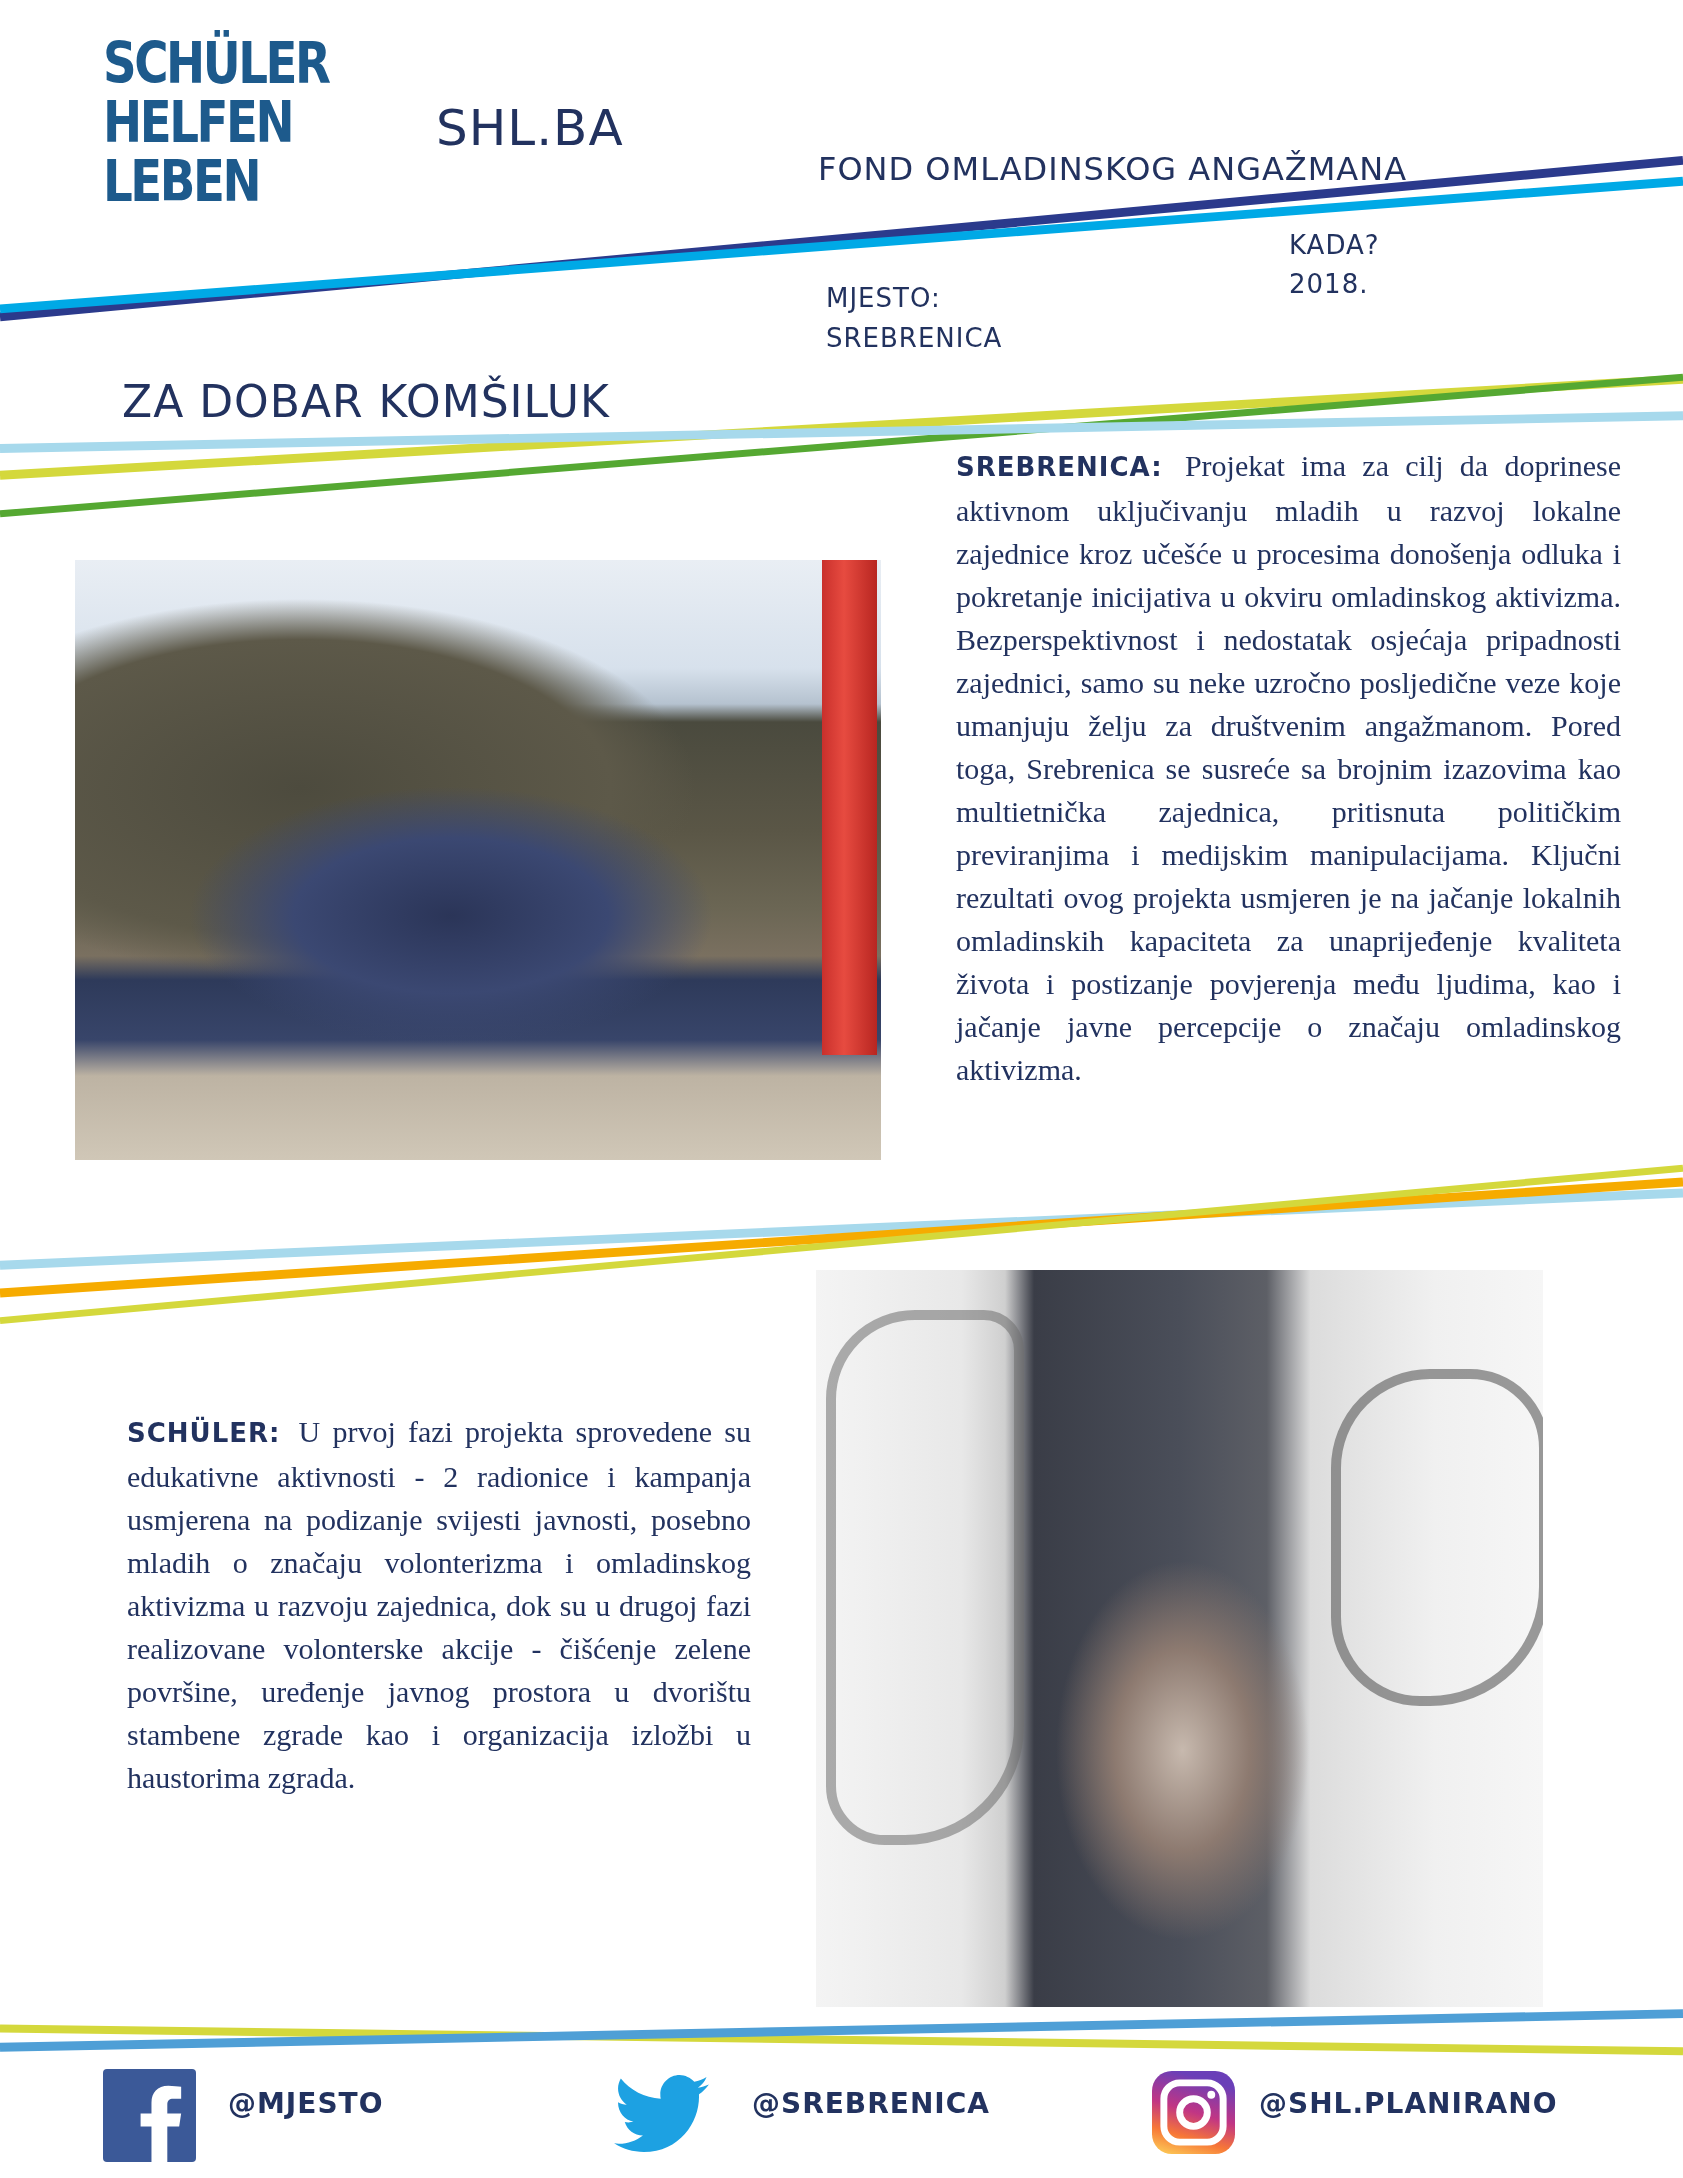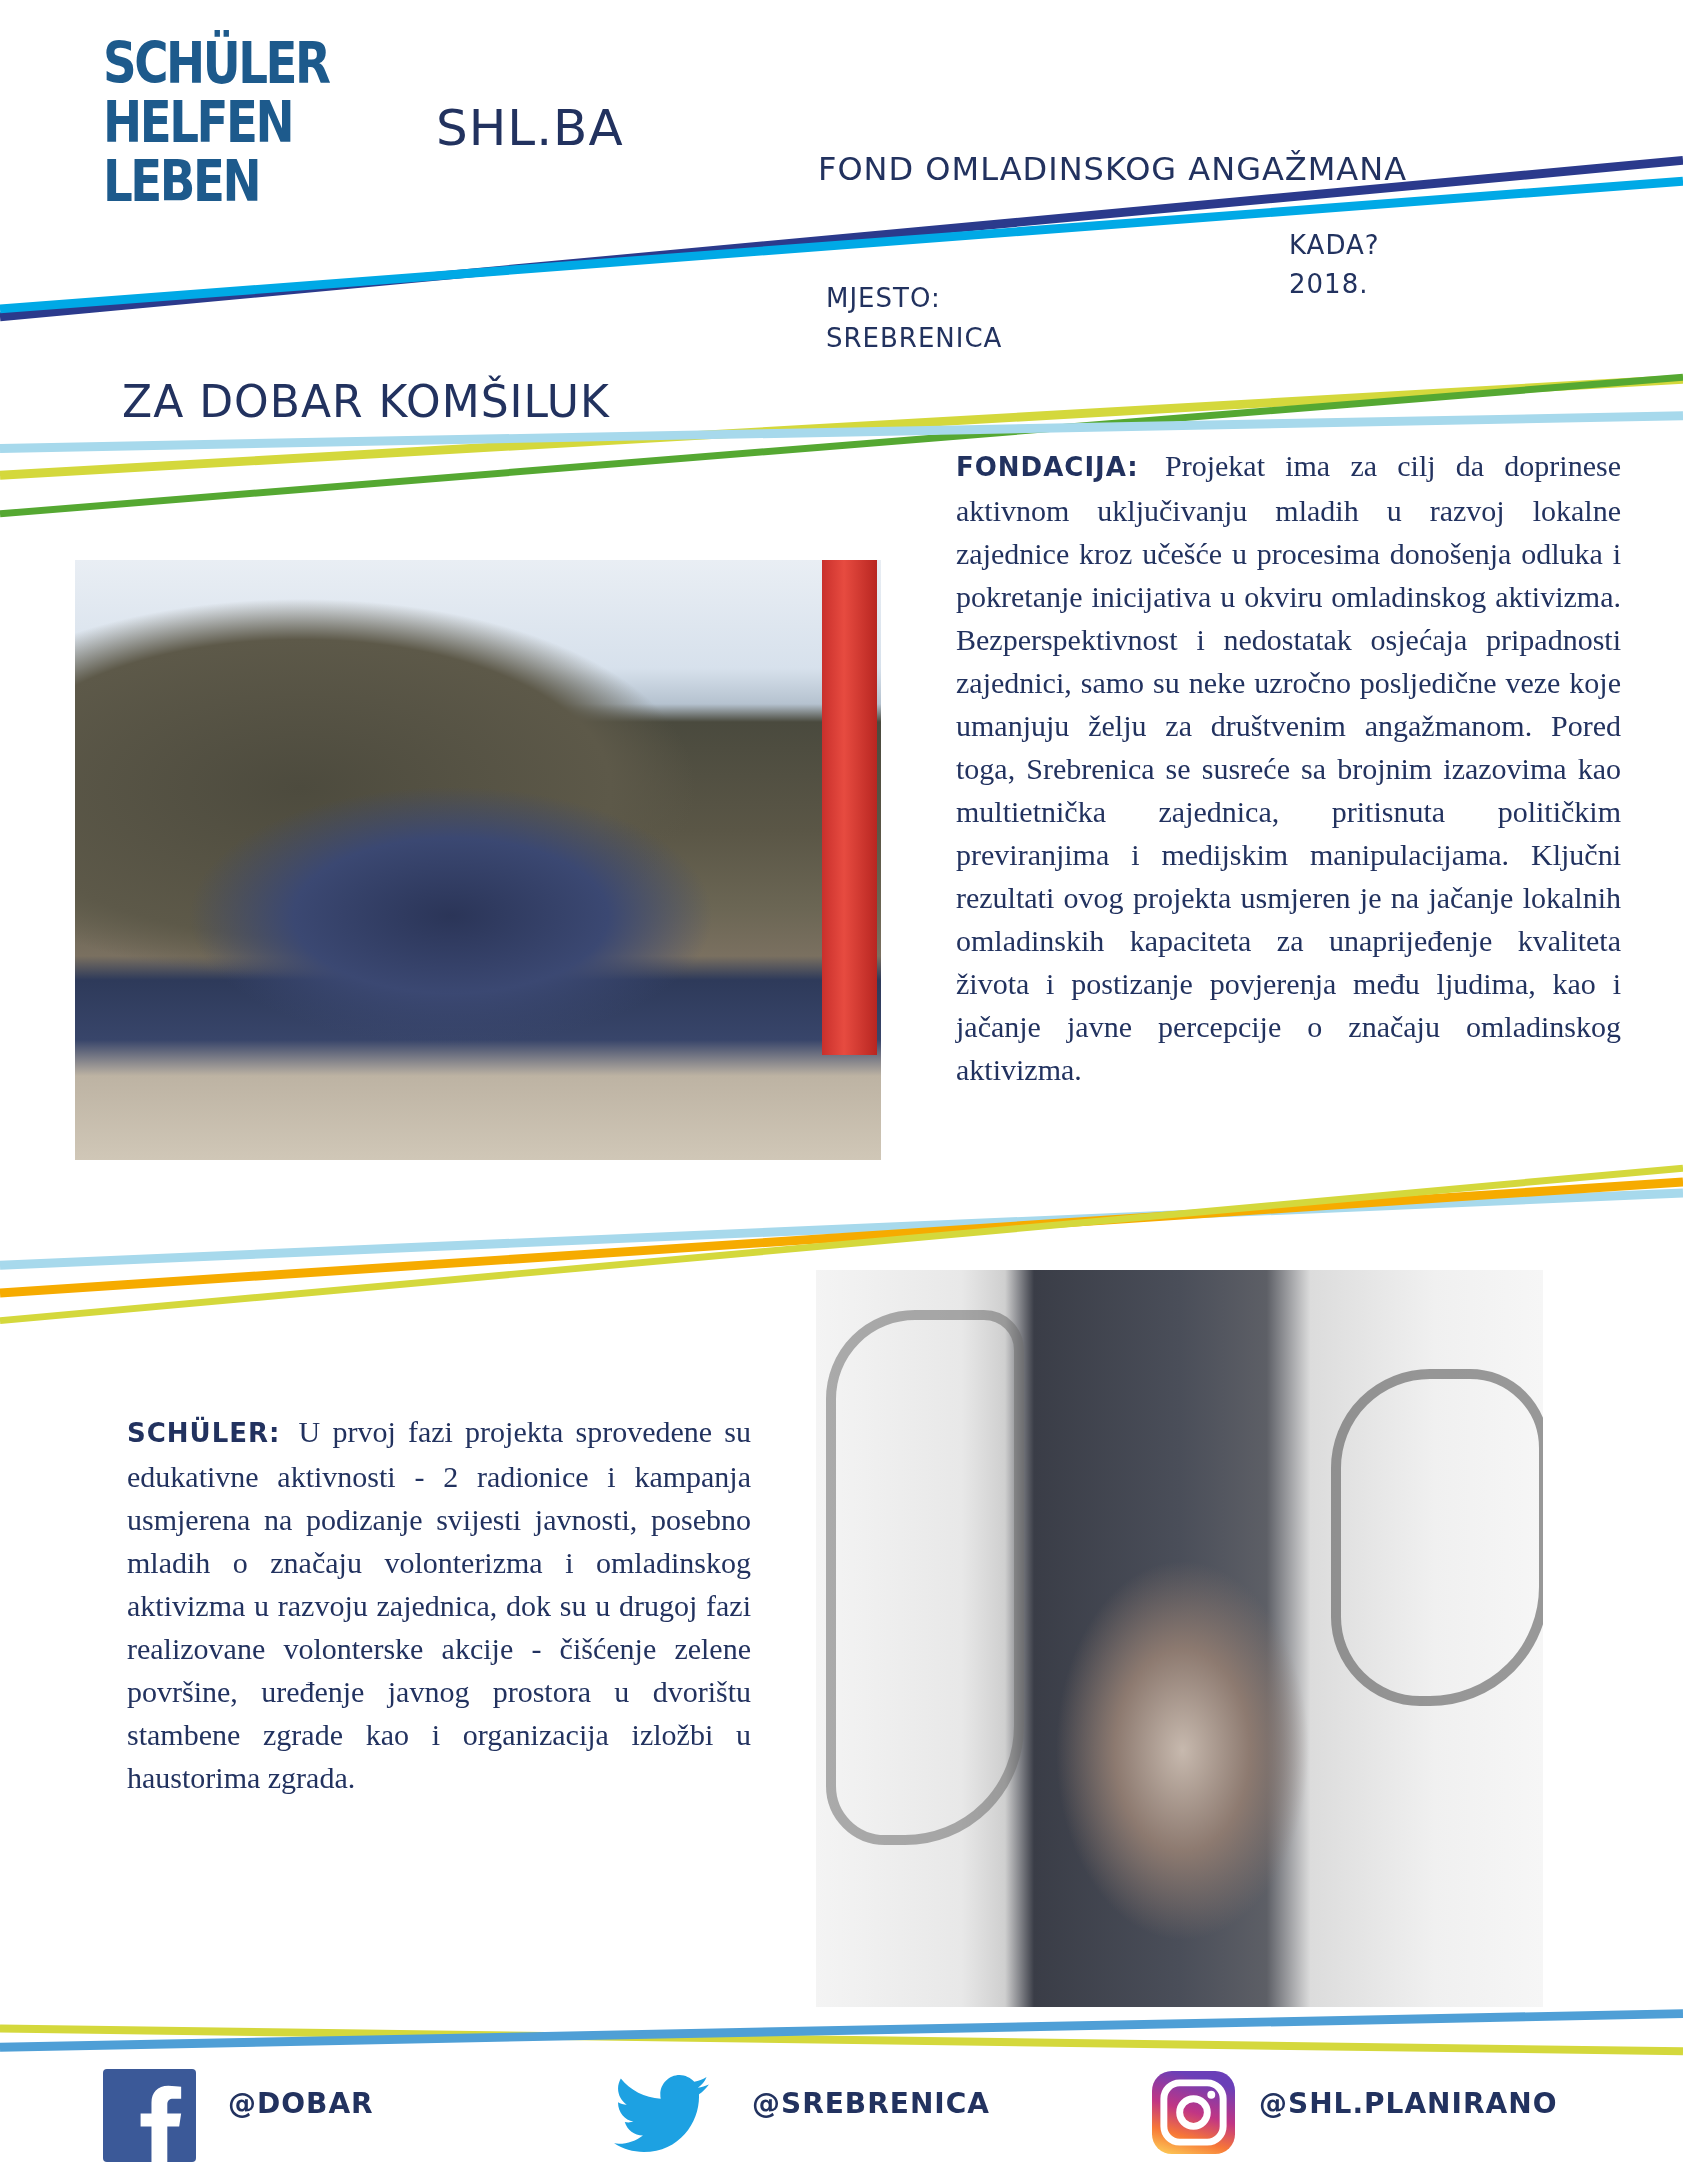--- a/index.html
+++ b/index.html
@@ -119,21 +119,21 @@
 
 <div class="abs display" style="left:1289px; top:230px; font-size:26px;">KADA?</div>
 <div class="abs display" style="left:1289px; top:269px; font-size:26px;text-align:center;">2018.</div>
 
 <div class="abs display" style="left:826px; top:283px; font-size:26px;">MJESTO:</div>
 <div class="abs display" style="left:826px; top:323px; font-size:26px;">SREBRENICA</div>
 
 <div class="abs display" style="left:122px; top:348px; font-size:44px;margin-top:28px;">ZA DOBAR KOMŠILUK</div>
 
 <div class="abs body-text" style="left:956px; top:444px; width:665px;">
-  <span class="lead">FONDACIJA:</span>
+  <span class="lead">SREBRENICA:</span>
   <span>Projekat ima za cilj da doprinese aktivnom uključivanju mladih u razvoj lokalne zajednice kroz učešće u procesima donošenja odluka i pokretanje inicijativa u okviru omladinskog aktivizma. Bezperspektivnost i nedostatak osjećaja pripadnosti zajednici, samo su neke uzročno posljedične veze koje umanjuju želju za društvenim angažmanom. Pored toga, Srebrenica se susreće sa brojnim izazovima kao multietnička zajednica, pritisnuta političkim previranjima i medijskim manipulacijama. Ključni rezultati ovog projekta usmjeren je na jačanje lokalnih omladinskih kapaciteta za unaprijeđenje kvaliteta života i postizanje povjerenja među ljudima, kao i jačanje javne percepcije o značaju omladinskog aktivizma.</span>
 </div>
 
 <div class="abs photo photo1">
   <div class="abs hill"></div>
   <div class="abs group"></div>
   <div class="abs pillar"></div>
 </div>
 
 <div class="abs body-text" style="left:127px; top:1410px; width:624px;">
@@ -146,21 +146,21 @@
   <div class="abs graffiti-r"></div>
   <div class="abs crowd"></div>
 </div>
 
 <div class="abs" style="left:103px; top:2069px; width:93px; height:93px;">
   <svg width="93" height="93" viewBox="0 0 94 94">
     <rect x="0" y="0" width="94" height="94" rx="4" fill="#3b5998"></rect>
     <path d="M65 94 V58 H77 L79 45 H65 V36 C65 32 67 30 71 30 H79 V18 C76 18 71 17 66 17 C55 17 49 24 49 34 V45 H38 V58 H49 V94 Z" fill="#ffffff"></path>
   </svg>
 </div>
-<div class="abs social-label" style="left:228px; top:2087px;">@DOBAR</div>
+<div class="abs social-label" style="left:228px; top:2087px;">@MJESTO</div>
 
 <div class="abs" style="left:614px; top:2075px; width:95px; height:79px;">
   <svg width="95" height="79" viewBox="0 0 24 20">
     <path fill="#1da1e2" d="M24 2.4c-.9.4-1.8.7-2.8.8 1-.6 1.8-1.6 2.2-2.7-1 .6-2 1-3.1 1.2C19.3.7 18 0 16.6 0c-2.7 0-4.9 2.2-4.9 4.9 0 .4 0 .8.1 1.1C7.7 5.8 4.1 3.9 1.7.9c-.4.7-.7 1.6-.7 2.5 0 1.7.9 3.2 2.2 4.1-.8 0-1.6-.2-2.2-.6v.1c0 2.4 1.7 4.4 3.9 4.8-.4.1-.8.2-1.3.2-.3 0-.6 0-.9-.1.6 2 2.4 3.4 4.6 3.4-1.7 1.3-3.8 2.1-6.1 2.1-.4 0-.8 0-1.2-.1 2.2 1.4 4.8 2.2 7.5 2.2 9.1 0 14-7.5 14-14v-.6c1-.7 1.8-1.6 2.5-2.5z"></path>
   </svg>
 </div>
 <div class="abs social-label" style="left:752px; top:2087px;">@SREBRENICA</div>
 
 <div class="abs" style="left:1152px; top:2071px; width:83px; height:83px;">
   <svg width="83" height="83" viewBox="0 0 84 84">

